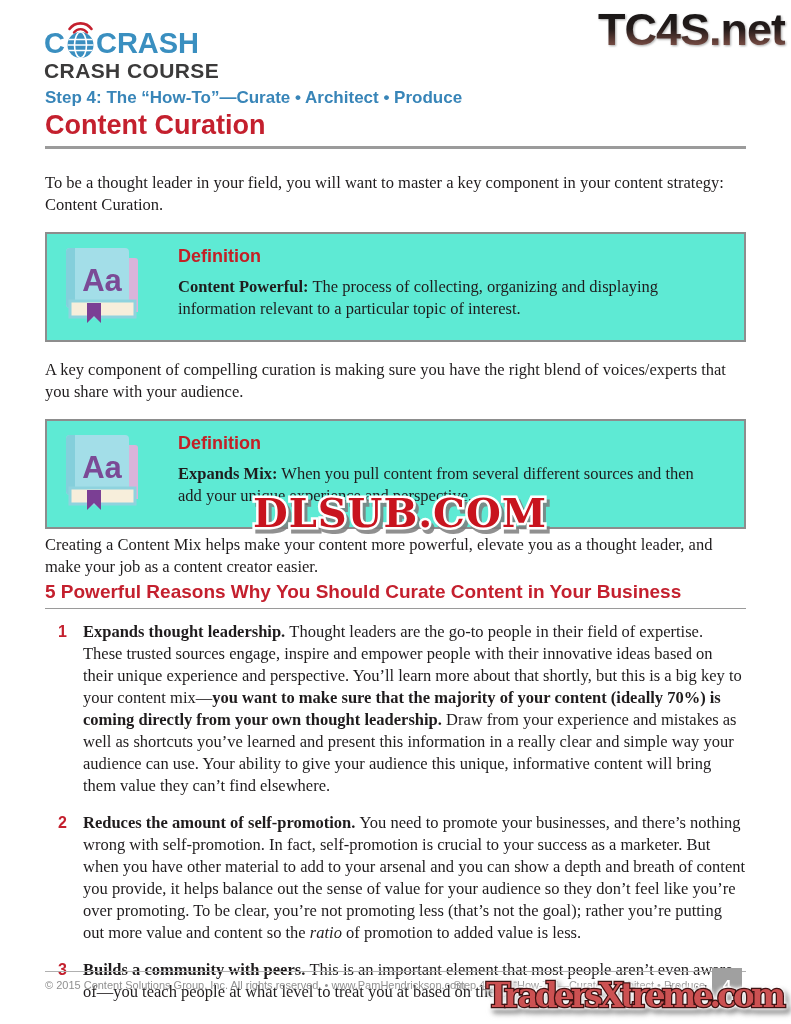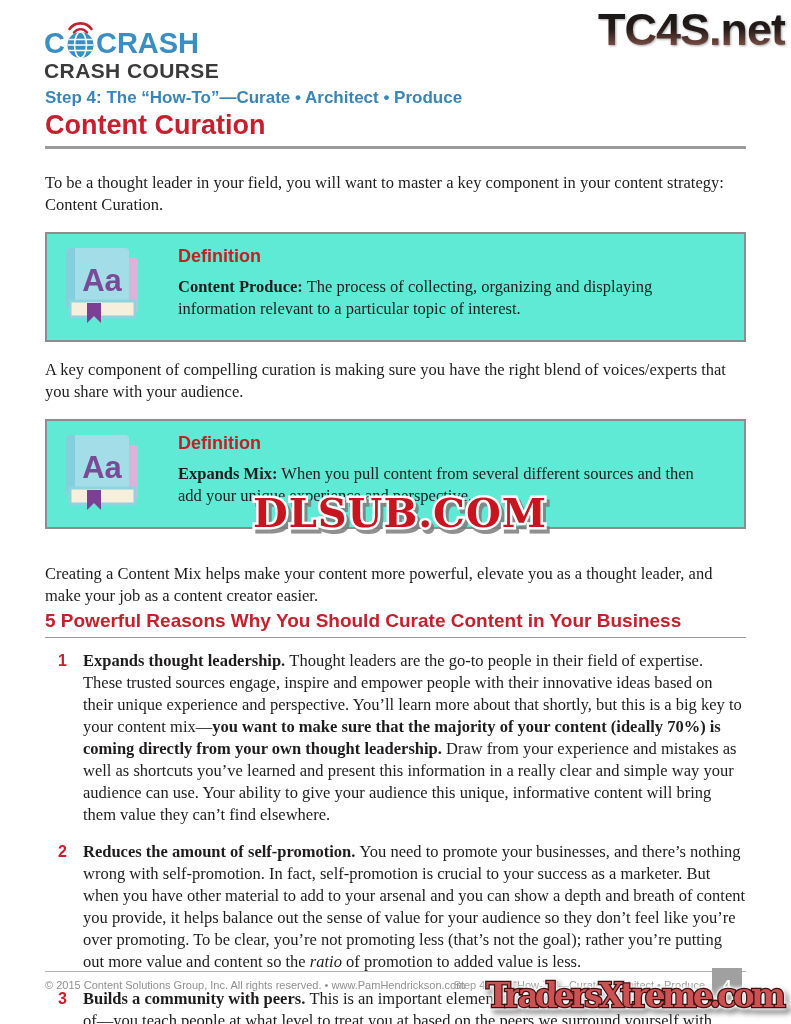--- a/index.html
+++ b/index.html
@@ -114,21 +114,21 @@
           <path d="M66 66 L78 54 L78 66 Z" fill="#d9b4da"></path>
           <rect x="6" y="2" width="63" height="60" rx="4" fill="#a3dee8"></rect>
           <path d="M6 6 a4 4 0 0 1 4-4 h5 v60 h-5 a4 4 0 0 1 -4-4 Z" fill="#84cfdb"></path>
           <text x="42" y="45" text-anchor="middle" font-family="Liberation Sans, sans-serif" font-weight="bold" font-size="31" fill="#7b4a96">Aa</text>
           <rect x="10" y="55" width="65" height="16" fill="#f7eedb" stroke="#8fd3de" stroke-width="3"></rect>
           <polygon points="27,57 41,57 41,77 34,70 27,77" fill="#7b3f94"></polygon>
         </svg>
       </span>
       <div>
         <div class="def-heading">Definition</div>
-        <p class="def-text"><span class="b">Content Produce:</span><span> The process of collecting, organizing and displaying information relevant to a particular topic of interest.</span></p>
+        <p class="def-text"><span class="b">Content Powerful:</span><span> The process of collecting, organizing and displaying information relevant to a particular topic of interest.</span></p>
       </div>
     </div>
 
     <p class="para" style="margin-top:17px">A key component of compelling curation is making sure you have the right blend of voices/experts that you share with your audience.</p>
 
     <div class="defbox">
       <span class="icon-wrap">
         <svg width="90" height="78" viewBox="0 0 90 78">
           <rect x="20" y="12" width="58" height="54" rx="3" fill="#d9b4da"></rect>
           <path d="M66 66 L78 54 L78 66 Z" fill="#d9b4da"></path>
@@ -138,21 +138,21 @@
           <rect x="10" y="55" width="65" height="16" fill="#f7eedb" stroke="#8fd3de" stroke-width="3"></rect>
           <polygon points="27,57 41,57 41,77 34,70 27,77" fill="#7b3f94"></polygon>
         </svg>
       </span>
       <div>
         <div class="def-heading">Definition</div>
         <p class="def-text"><span class="b">Expands Mix:</span><span> When you pull content from several different sources and then add your unique experience and perspective.</span></p>
       </div>
     </div>
 
-    <p class="para" style="margin-top:34px">Creating a Content Mix helps make your content more powerful, elevate you as a thought leader, and make your job as a content creator easier.</p>
+    <p class="para" style="margin-top:5px">Creating a Content Mix helps make your content more powerful, elevate you as a thought leader, and make your job as a content creator easier.</p>
 
     <div class="reasons-heading">5 Powerful Reasons Why You Should Curate Content in Your Business</div>
     <div class="rule-thin"></div>
 
     <div class="reason-list">
 
       <div class="reason-item">
         <div class="reason-num">1</div>
         <div class="reason-text"><span class="b">Expands thought leadership. </span><span>Thought leaders are the go-to people in their field of expertise. These trusted sources engage, inspire and empower people with their innovative ideas based on their unique experience and perspective. You’ll learn more about that shortly, but this is a big key to your content mix—</span><span class="b">you want to make sure that the majority of your content (ideally 70%) is coming directly from your own thought leadership. </span><span>Draw from your experience and mistakes as well as shortcuts you’ve learned and present this information in a really clear and simple way your audience can use. Your ability to give your audience this unique, informative content will bring them value they can’t find elsewhere.</span></div>
       </div>

